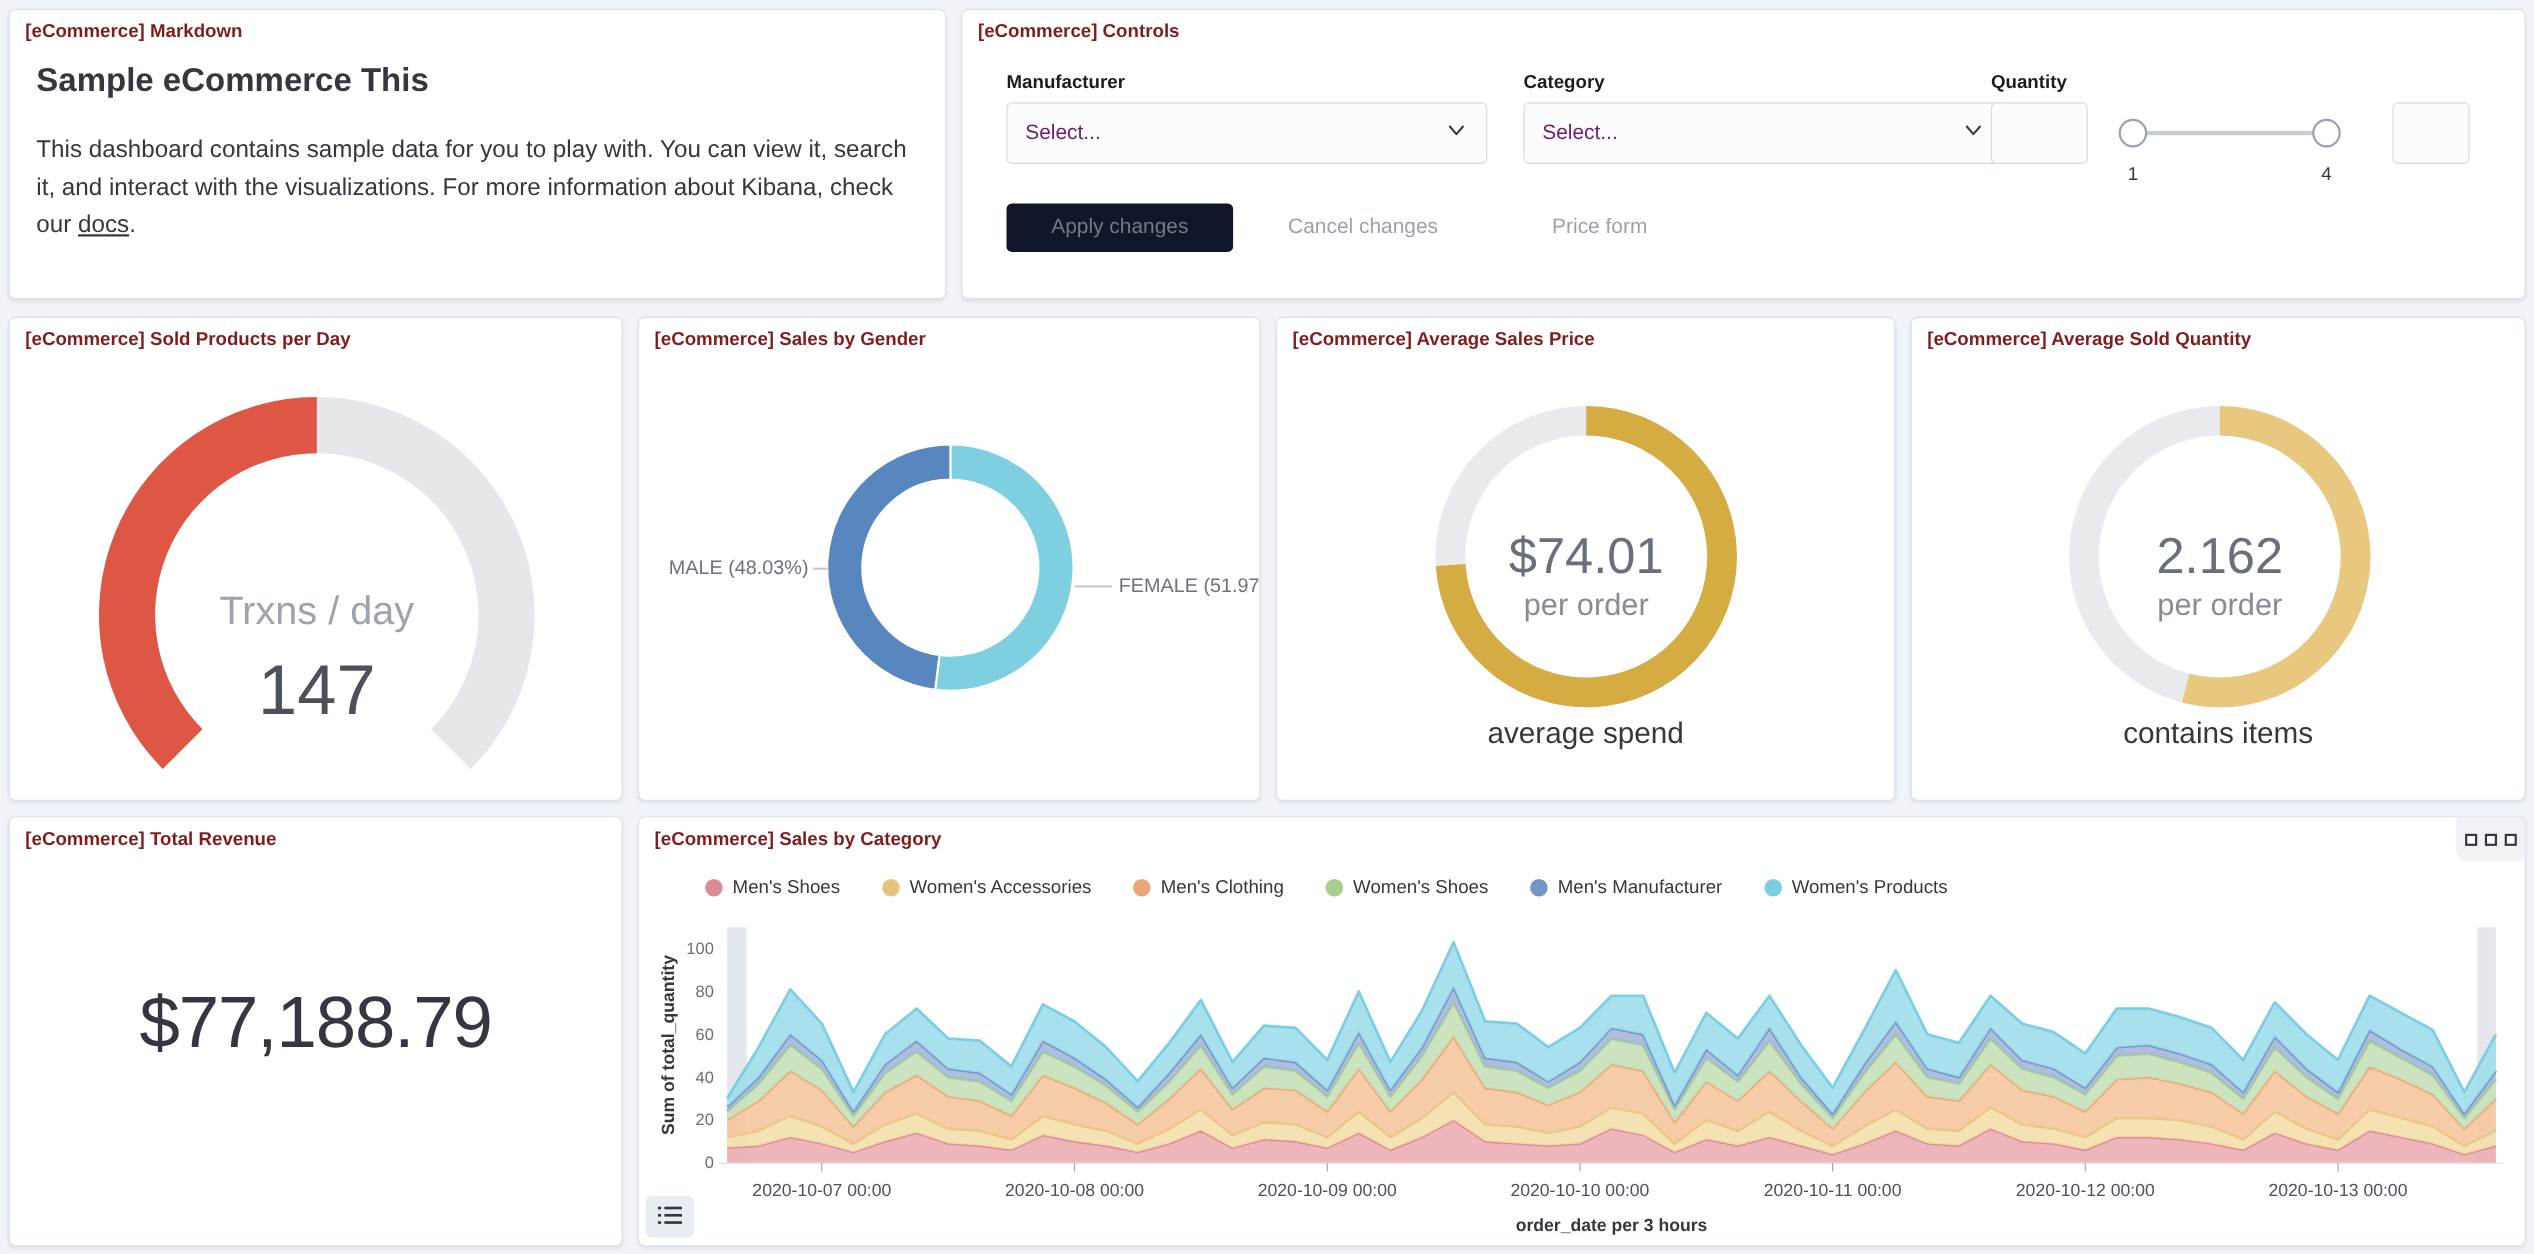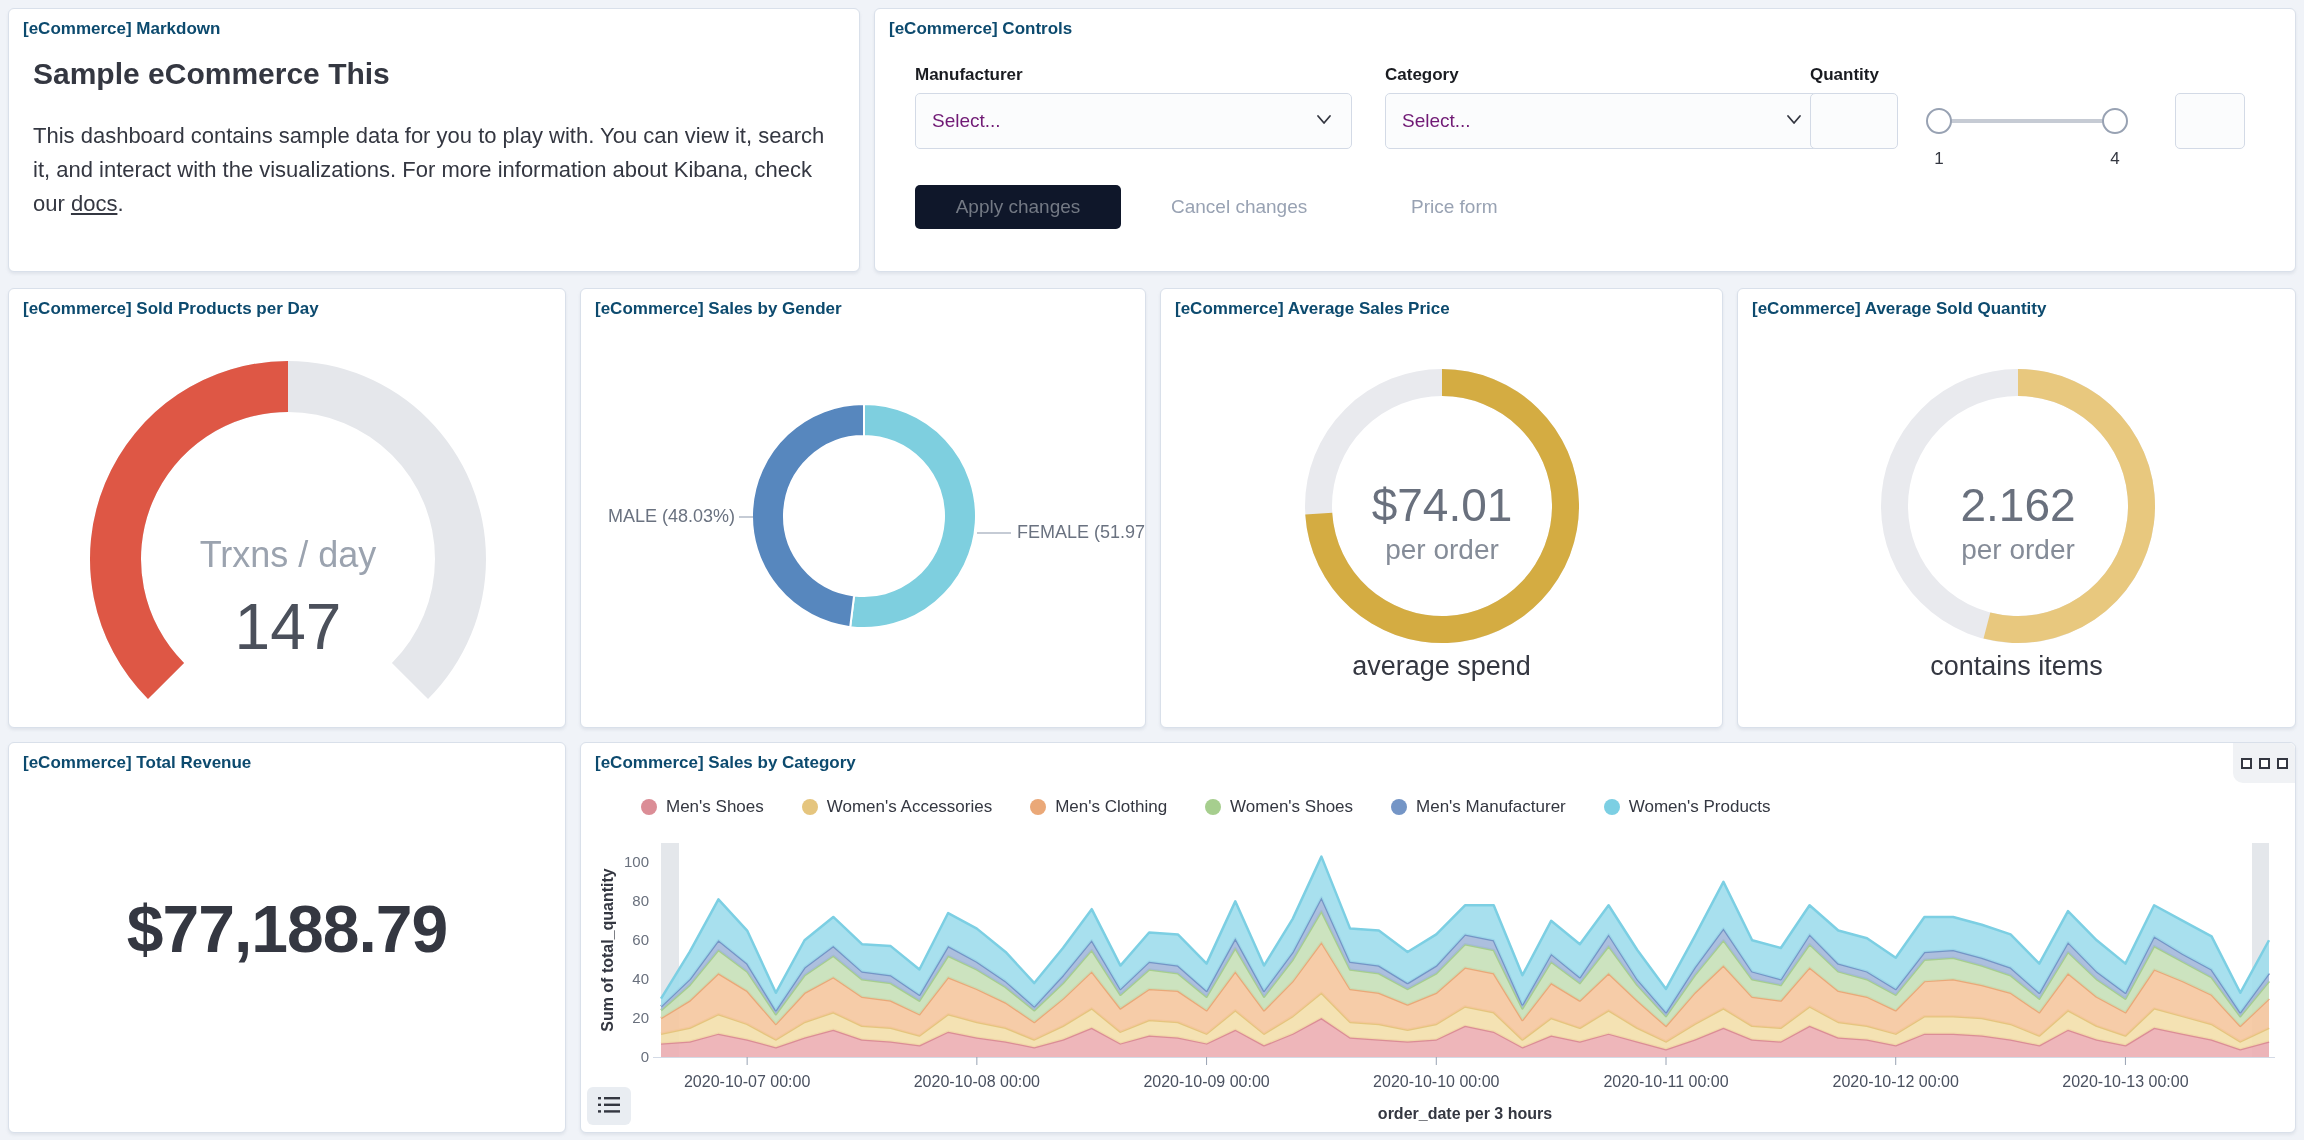--- a/index.html
+++ b/index.html
@@ -1,32 +1,32 @@
 <!DOCTYPE html>
 <html><head>
 <meta charset="utf-8">
 <style>
   html,body{margin:0;padding:0}
   body{width:2304px;height:1140px;background:#F0F3F8;font-family:"Liberation Sans",sans-serif;position:relative;overflow:hidden}
   .panel{position:absolute;background:#FFFFFF;border:1px solid #D9E0EA;border-radius:6px;box-shadow:0 2px 3px rgba(152,162,179,.18);box-sizing:border-box;overflow:hidden}
-  .ptitle{position:absolute;left:14px;top:10px;font-size:17px;font-weight:700;color:#0c4a6e;white-space:nowrap}
+  .ptitle{position:absolute;left:14px;top:10px;font-size:17px;font-weight:700;color:#7f1d1d;white-space:nowrap}
   .md-heading{position:absolute;left:24px;top:48px;font-size:30px;font-weight:700;color:#343741}
   .md-body{position:absolute;left:24px;top:110px;width:800px;font-size:22px;line-height:34px;color:#343741}
   .md-body a{color:#343741;text-decoration:underline}
   .lbl{position:absolute;font-size:17px;font-weight:700;color:#1A1C21}
   .select{position:absolute;height:56px;background:#FBFCFD;border:1px solid #D3DAE6;border-radius:5px;box-sizing:border-box;display:flex;align-items:center;justify-content:space-between;padding:0 16px;font-size:19px;color:#701a75}
   .inputbox{position:absolute;height:56px;background:#FBFCFD;border:1px solid #D3DAE6;border-radius:5px;box-sizing:border-box}
   .btn-disabled{position:absolute;height:44px;width:206px;background:#0f172a;color:#737984;font-size:19px;border:none;border-radius:5px;display:flex;align-items:center;justify-content:center;cursor:not-allowed}
   .btn-text{position:absolute;height:44px;display:flex;align-items:center;background:none;border:none;color:#98A2B3;font-size:19px;cursor:pointer;padding:0}
   .track{position:absolute;height:4px;background:#C6CBD4;border-radius:2px}
   .handle{position:absolute;width:26px;height:26px;border-radius:50%;background:#fff;border:2px solid #98A2B3;box-sizing:border-box;cursor:grab}
   .hlabel{position:absolute;font-size:17px;color:#343741;width:26px;text-align:center}
   .pie-label{position:absolute;font-size:18px;color:#6A7280;white-space:nowrap}
   .goal-caption{position:absolute;top:362px;left:0;width:100%;text-align:center;font-size:27px;color:#343741}
-  .metric-value{position:absolute;top:148px;left:0;width:100%;text-align:center;font-size:66px;font-weight:700;color:#343741;letter-spacing:-1px}
+  .metric-value{position:absolute;top:148px;left:0;width:100%;text-align:center;font-size:66px;font-weight:400;color:#343741;letter-spacing:-1px}
   .legend-row{position:absolute;left:60px;top:54px;display:flex;align-items:center}
   .legend-item{display:flex;align-items:center;margin-right:38px;cursor:pointer}
   .legend-dot{width:16px;height:16px;border-radius:50%;margin-right:9px;flex:0 0 auto}
   .legend-label{font-size:17px;color:#343741;white-space:nowrap}
   .legend-toggle{position:absolute;left:6px;top:344px;width:44px;height:38px;background:#E9EDF2;border:none;border-radius:6px;display:flex;align-items:center;justify-content:center;cursor:pointer}
   .panel-gear{position:absolute;right:0;top:0;width:62px;height:40px;background:#F0F2F5;border-bottom-left-radius:10px;border-top-right-radius:6px;display:flex;align-items:center;justify-content:center;gap:7px;cursor:pointer}
   .sq{width:11px;height:11px;border:2px solid #343741;box-sizing:border-box;background:#fff}
 </style>
 </head>
 <body>

